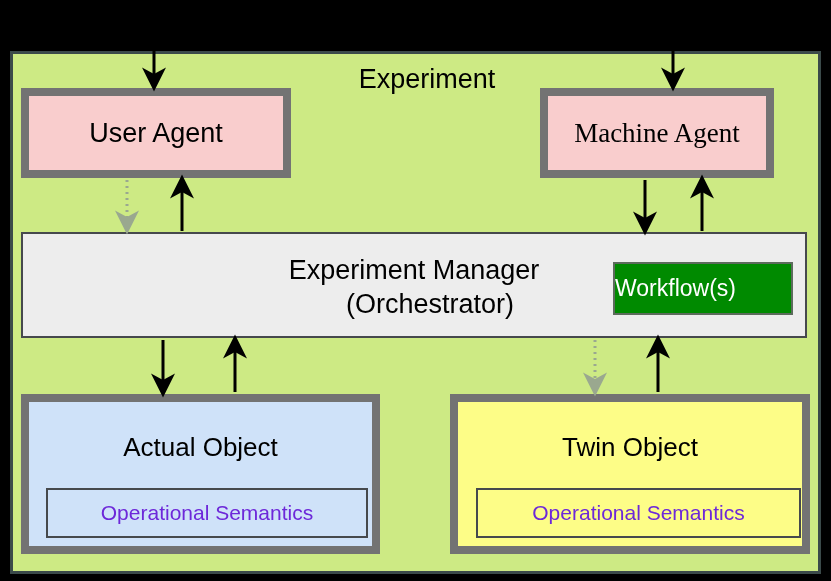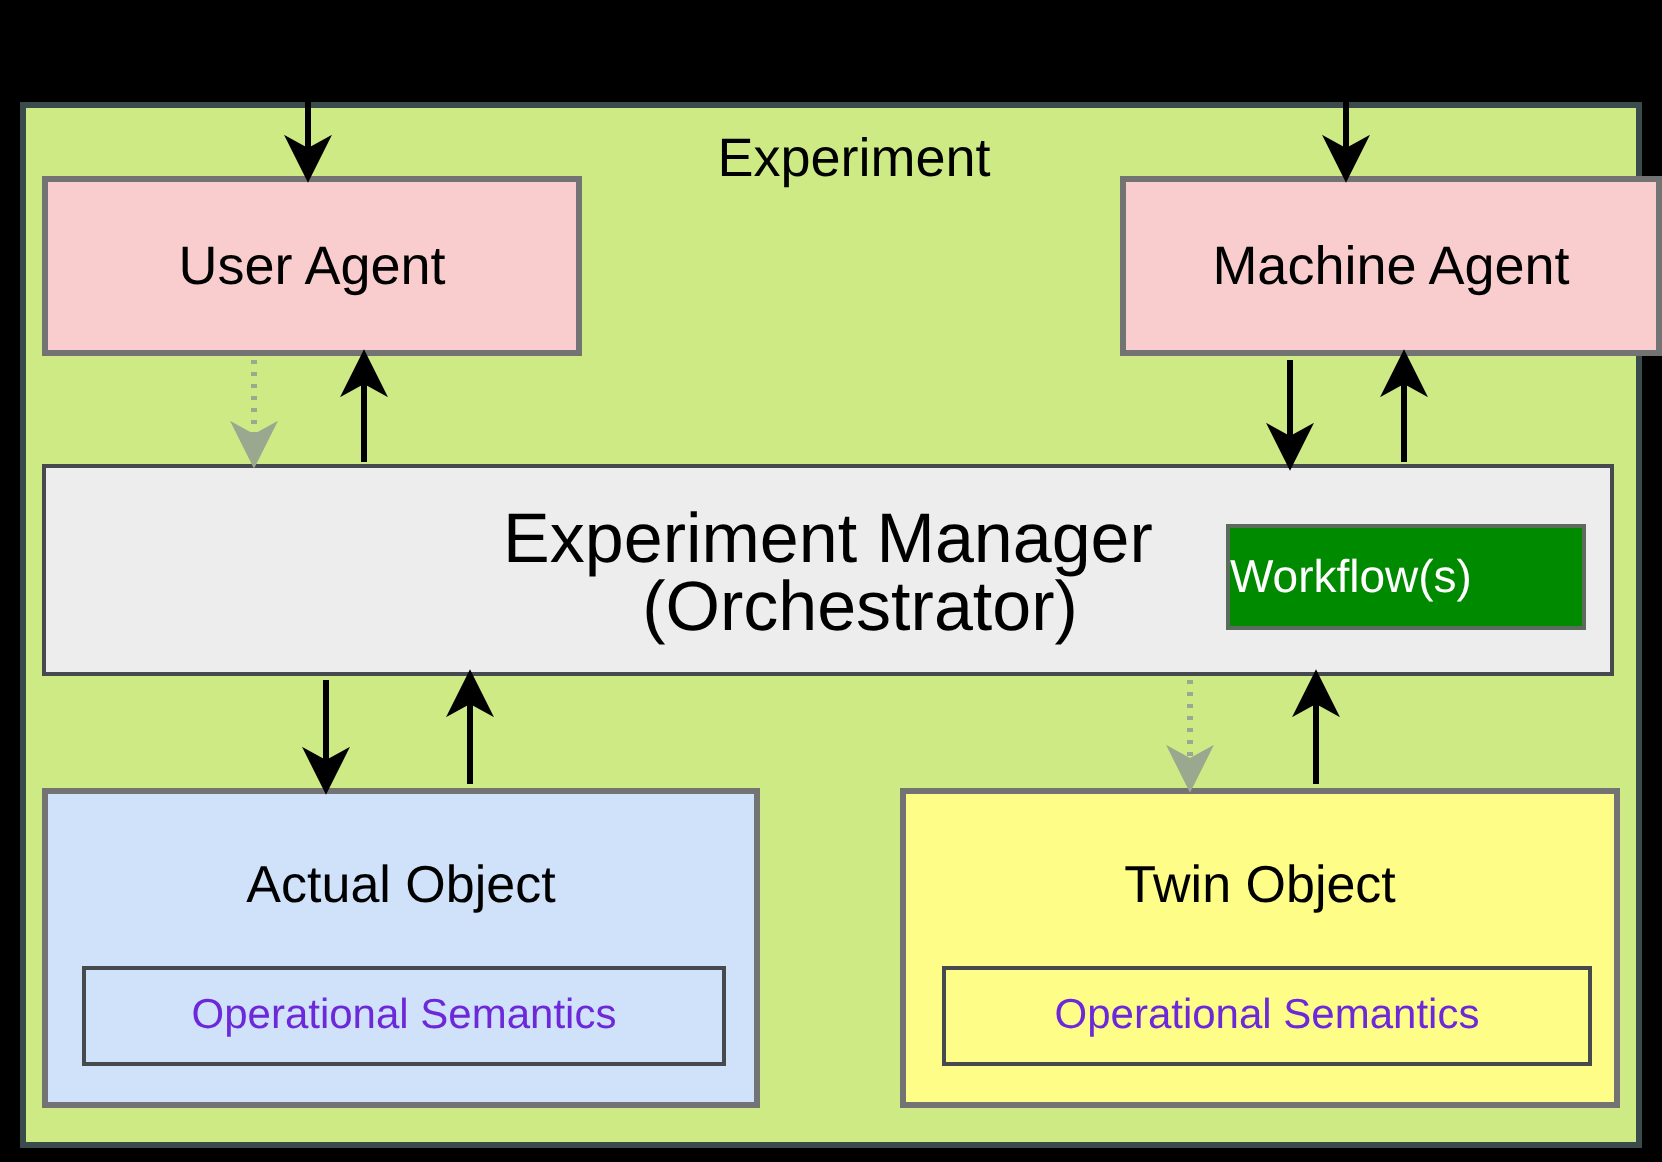--- a/index.html
+++ b/index.html
@@ -37,47 +37,47 @@
     font-size: 27px;
     color: #000000;
     line-height: 34px;
     white-space: nowrap;
   }
 
   
   .node {
     position: absolute;
     box-sizing: border-box;
-    border: 3px solid #737373;
+    border: 8px solid #737373;
     display: flex;
     align-items: center;
     justify-content: center;
     color: #000000;
     text-align: center;
   }
 
   .node-agent {
     background: #f9cdcd;
     font-size: 27px;
   }
   #user-agent   { left: 21px;  top: 88px;  width: 270px; height: 90px; }
-  #machine-agent{ left: 560px; top: 88px;  width: 271px; height: 90px; }
+  #machine-agent{ left: 540px; top: 88px;  width: 234px; height: 90px; font-family: Liberation Serif, serif; }
 
   #experiment-manager {
     left: 21px; top: 232px; width: 786px; height: 106px;
     background: #ededed;
     border: 2px solid #46494d;
     display: block;
   }
   .em-title {
     position: absolute;
     left: 0; right: 0;
     top: 19px;
     text-align: center;
-    font-size: 35px;
+    font-size: 27px;
     line-height: 34px;
     color: #000000;
   }
   .em-title .line2 { display: block; padding-left: 32px; }
 
   #workflow-box {
     position: absolute;
     left: 590px; top: 28px;
     width: 180px; height: 53px;
     background: #008a00;

